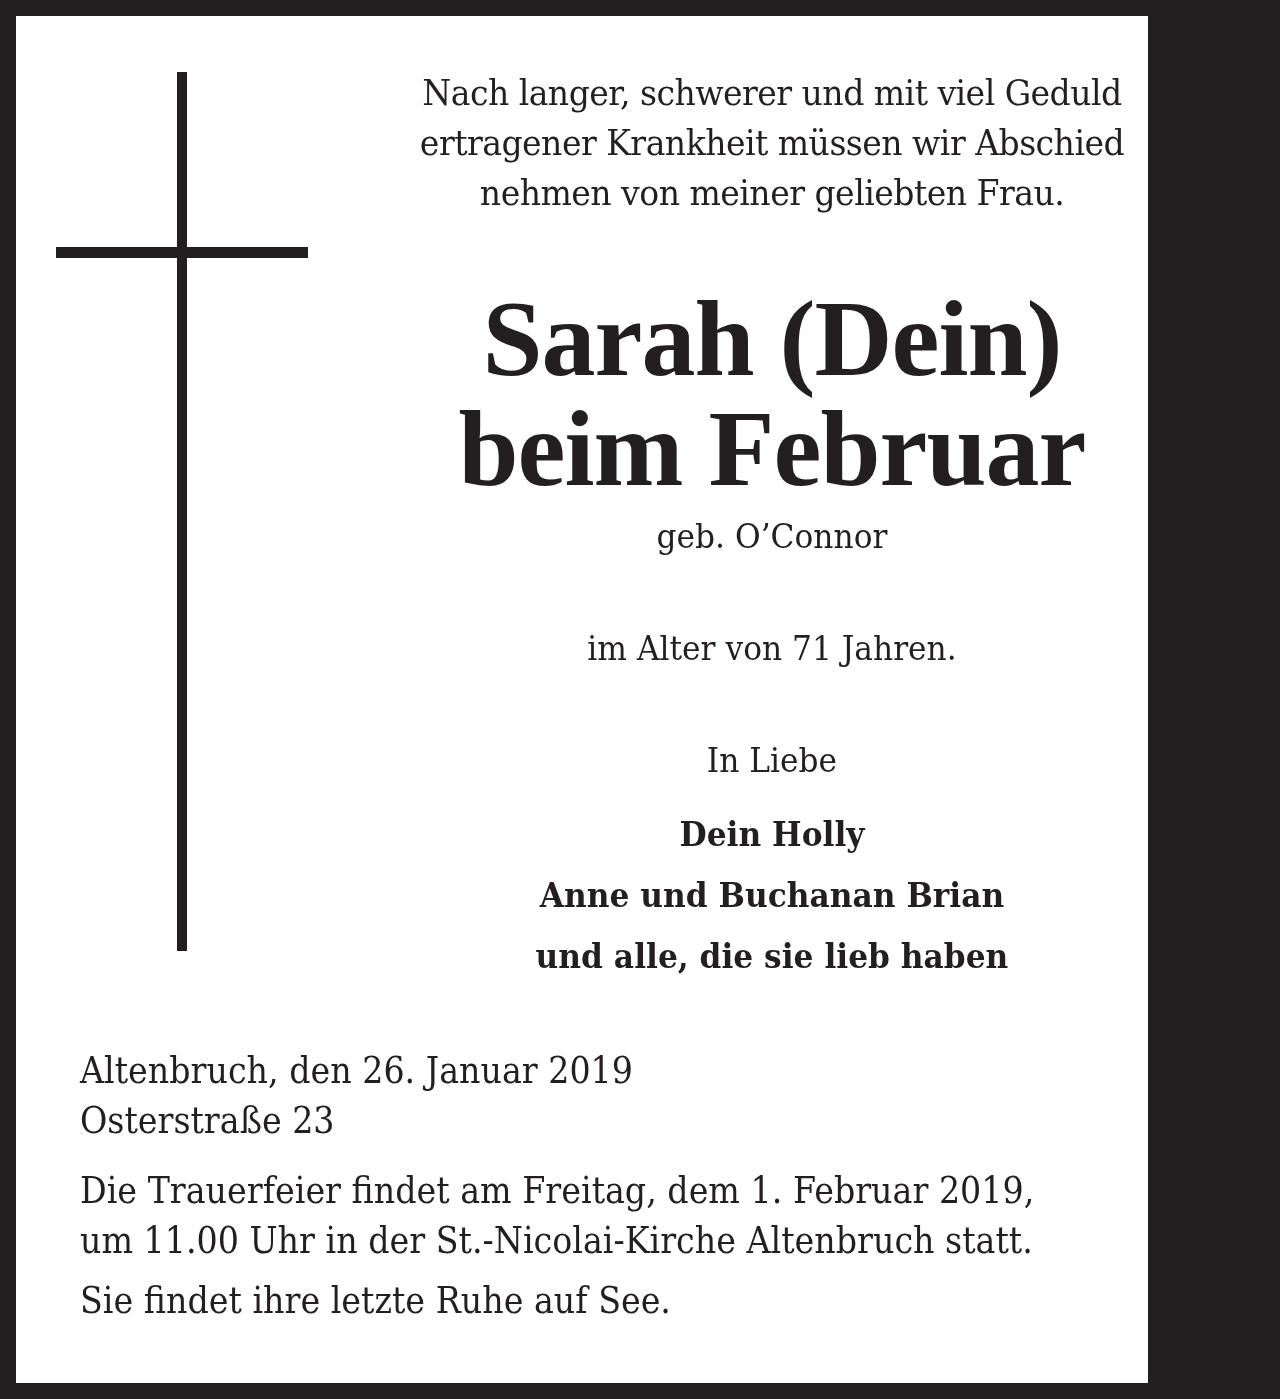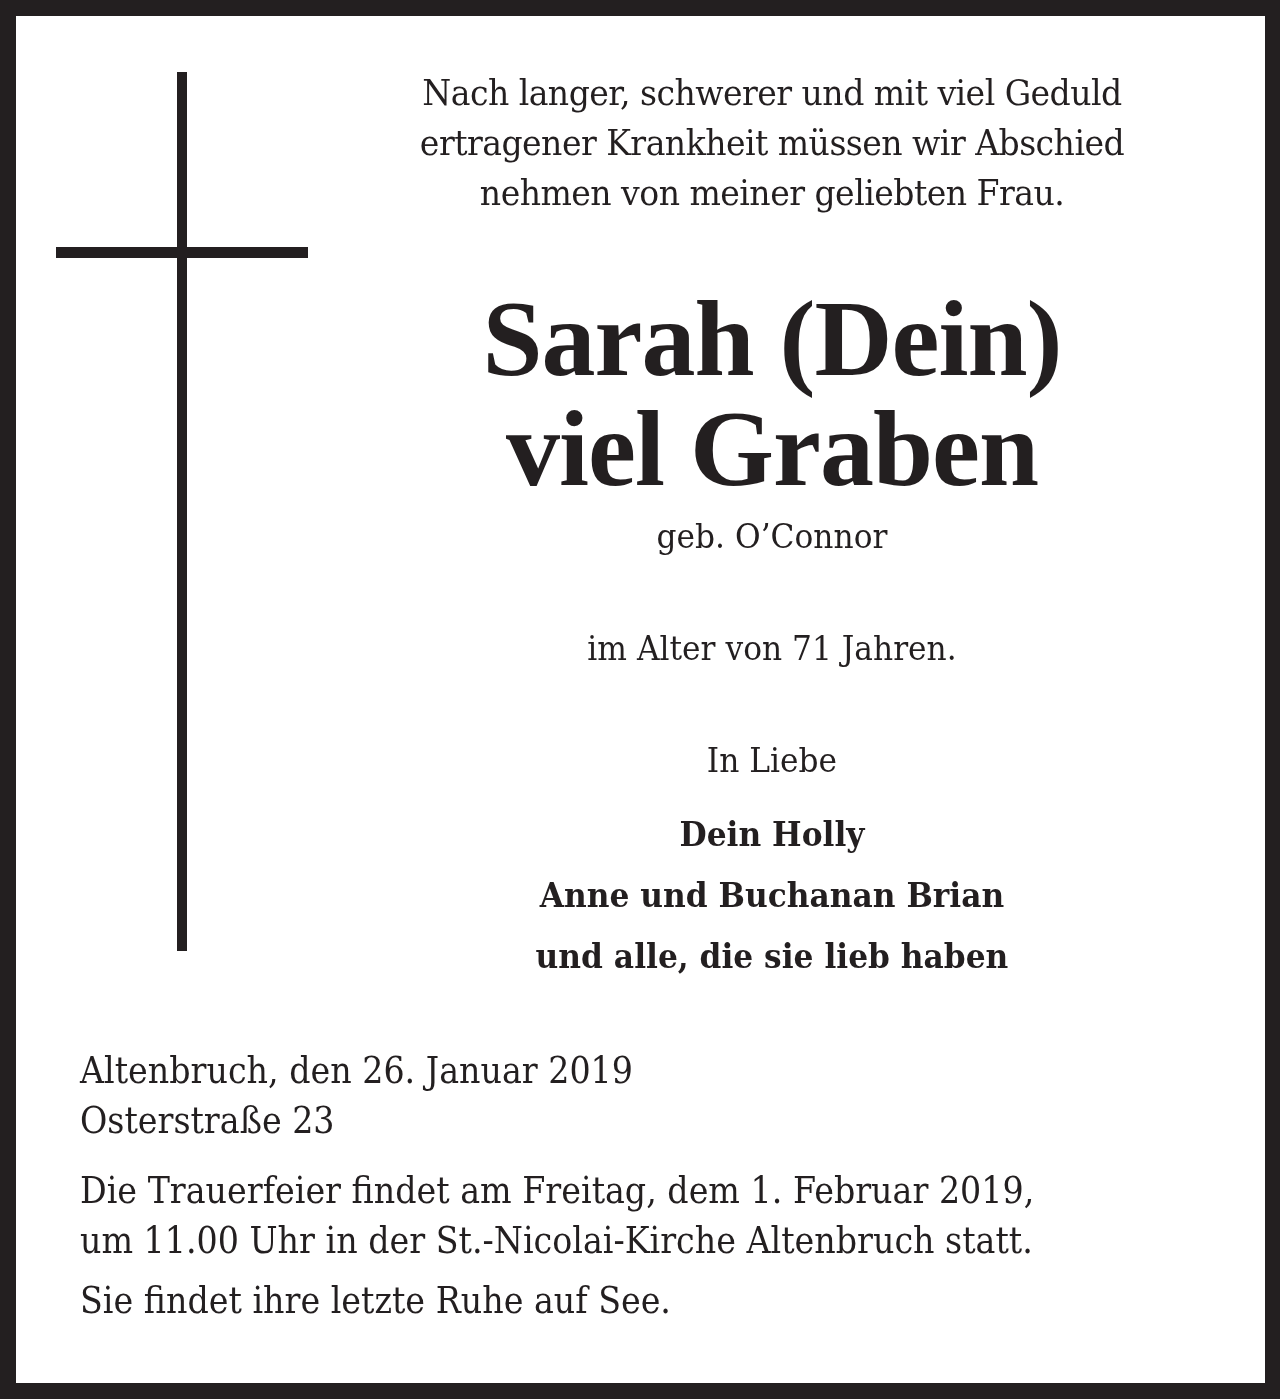--- a/index.html
+++ b/index.html
@@ -12,21 +12,21 @@
       height: 1399px;
       position: relative;
       overflow: hidden;
       font-family: "DejaVu Serif", "Liberation Serif", serif;
       color: #231f20;
     }
     .notice {
       position: absolute;
       left: 16px;
       top: 16px;
-      width: 1249px;
+      width: 1132px;
       height: 1367px;
       background: #ffffff;
     }
     .cross-v {
       position: absolute;
       left: 161px;
       top: 56px;
       width: 10px;
       height: 879px;
       background: #231f20;
@@ -112,21 +112,21 @@
   </div>
 
   <div class="center-col intro">
     <span class="line">Nach langer, schwerer und mit viel Geduld</span>
     <span class="line">ertragener Krankheit müssen wir Abschied</span>
     <span class="line">nehmen von meiner geliebten Frau.</span>
   </div>
 
   <div class="center-col name">
     <span class="line">Sarah (Dein)</span>
-    <span class="line">viel Graben</span>
+    <span class="line">beim Februar</span>
   </div>
 
   <div class="center-col maiden">geb. O’Connor</div>
 
   <div class="center-col age">im Alter von 71 Jahren.</div>
 
   <div class="center-col love">In Liebe</div>
 
   <div class="center-col signers">
     <span class="line">Dein Holly</span>

